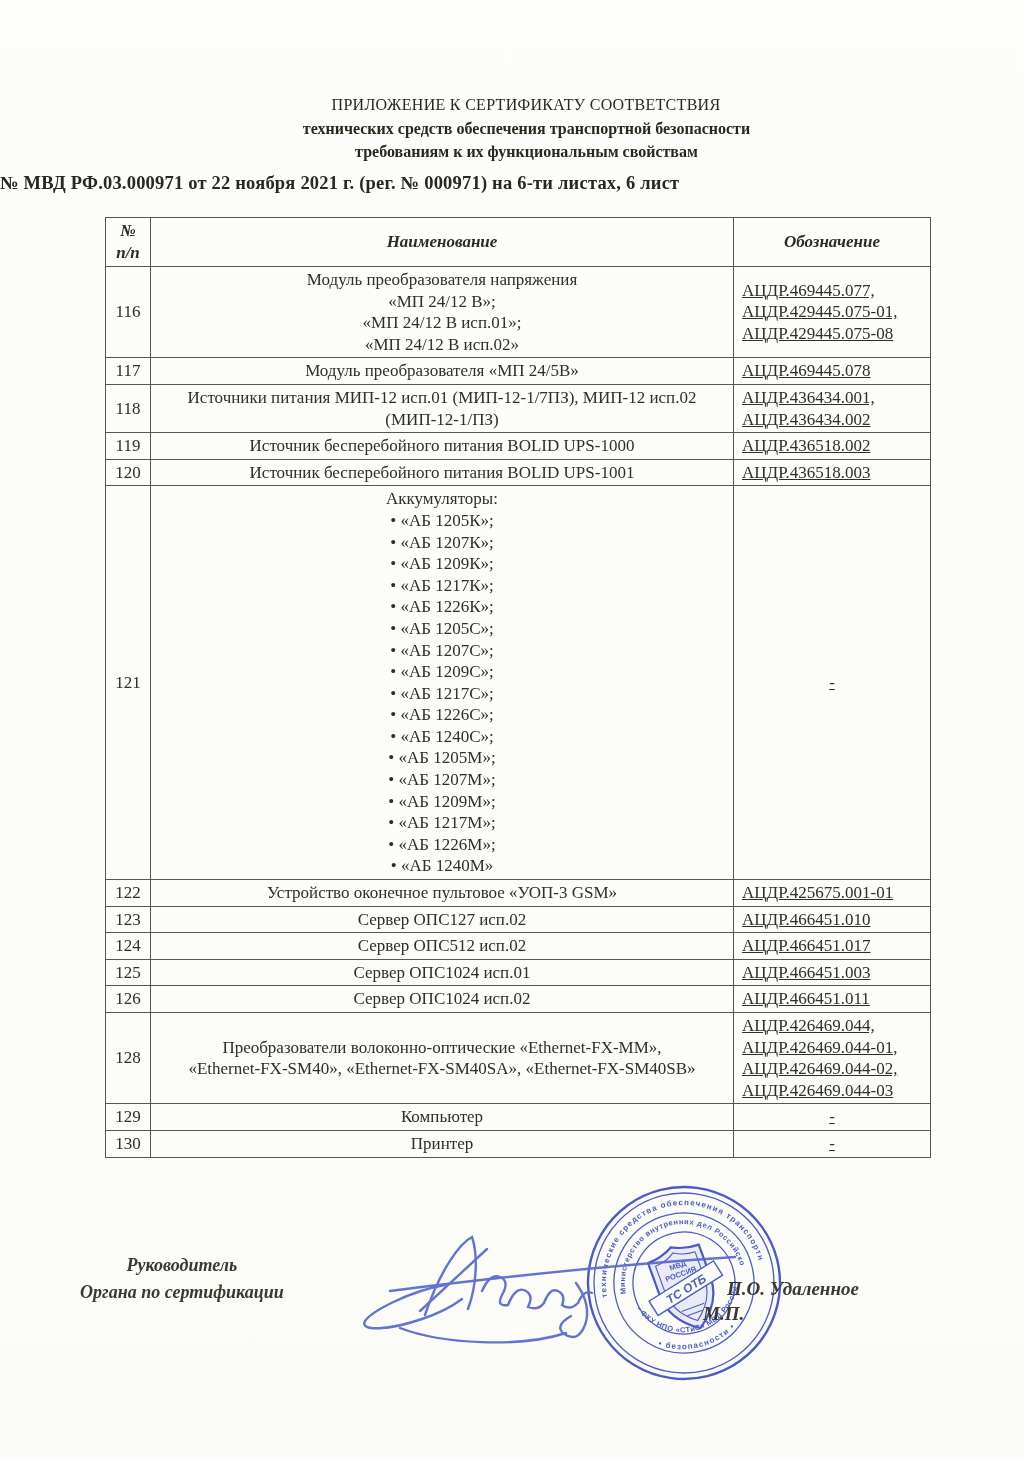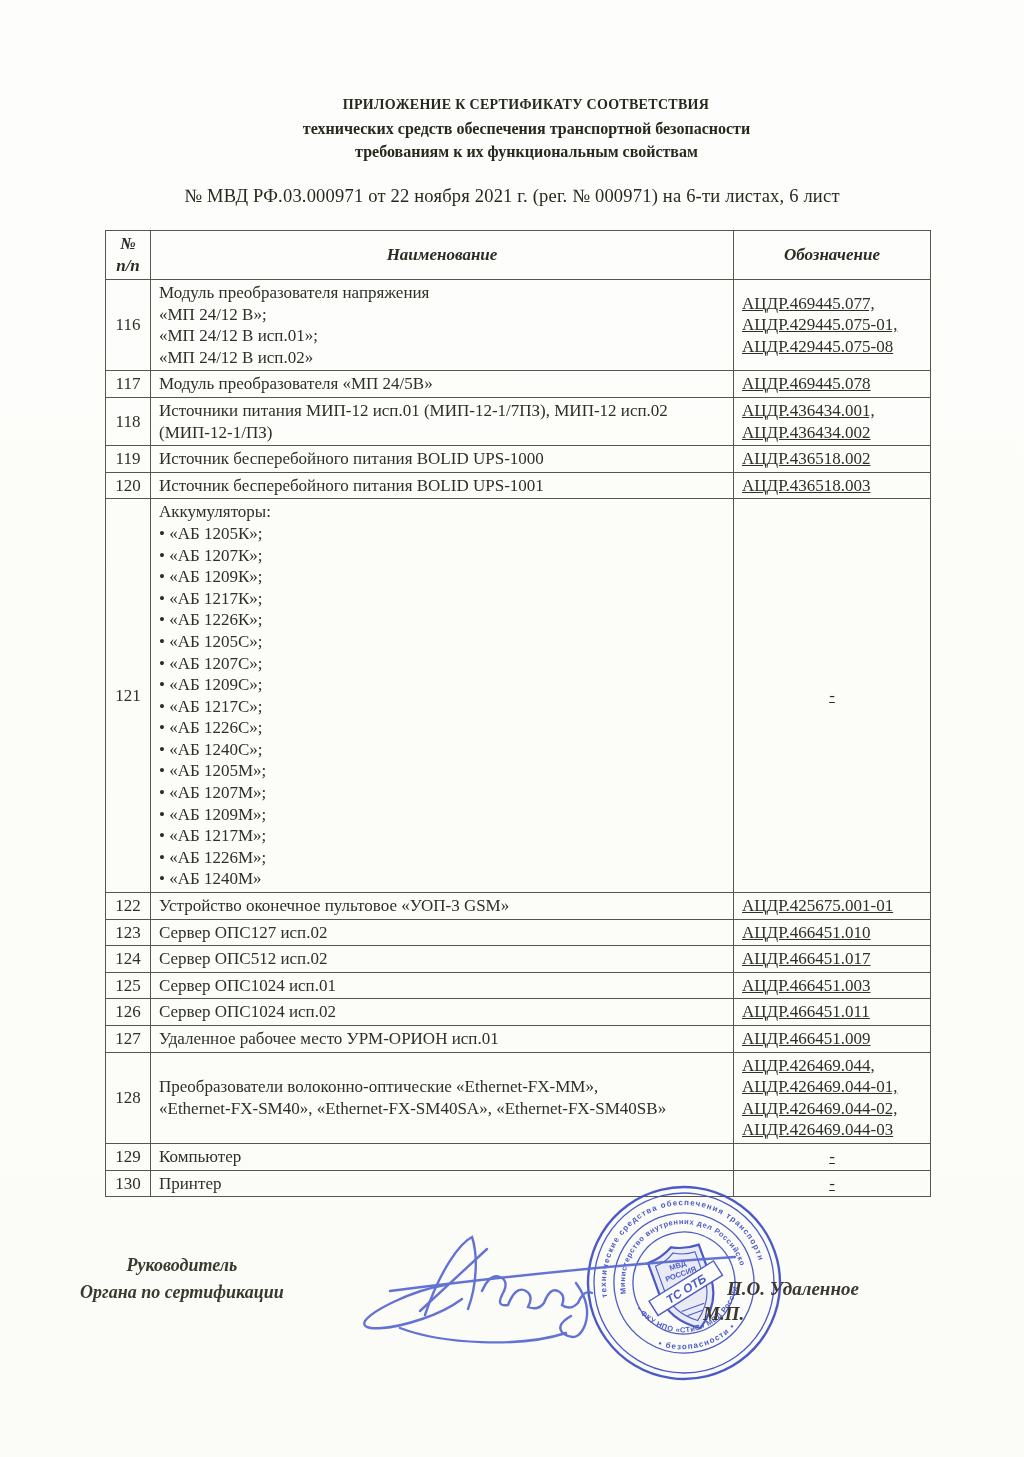--- a/index.html
+++ b/index.html
@@ -7,23 +7,23 @@
     width:1024px;height:1457px;
     background:#fdfdfb;
     font-family:"Liberation Serif","DejaVu Serif",serif;
     color:#2f2e29;
     position:relative;
     overflow:hidden;
   }
   .page{position:relative;width:1024px;height:1457px;background:linear-gradient(180deg,#fdfdfb 0%,#fcfcf9 60%,#fbfbf8 100%);}
   
   .doc-header{padding-top:93px;text-align:center;}
-  .title1{font-size:14px;font-weight:bold;line-height:24px;letter-spacing:.3px;color:#29281f;padding-left:28px;}
+  .title1{font-size:16px;font-weight:normal;line-height:24px;letter-spacing:.3px;color:#29281f;padding-left:28px;}
   .title2,.title3{font-size:16px;font-weight:bold;line-height:23px;color:#29281f;padding-left:29px;}
-  .doc-number{margin-top:23px;text-align:center;font-size:18.5px;font-weight:normal;color:#29281f;letter-spacing:.2px;}
+  .doc-number{margin-top:10px;text-align:left;font-size:18.5px;font-weight:bold;color:#29281f;letter-spacing:.2px;}
   
   table.cert{
     border-collapse:collapse;
     margin:23px 0 0 105px;
     width:825px;
     table-layout:fixed;
     font-size:17px;
     line-height:21.6px;
   }
   table.cert th,table.cert td{
@@ -32,21 +32,21 @@
     padding:2px 8px;
   }
   table.cert thead th{
     font-weight:bold;font-style:italic;text-align:center;
     height:46px;padding:1px 4px;color:#2c2b24;
   }
   col.c-num{width:45px;}
   col.c-name{width:583px;}
   col.c-des{width:197px;}
   td.col-num{text-align:center;padding:2px 2px;}
-  td.col-name{text-align:left;}
+  td.col-name{text-align:center;}
   td.col-des{text-align:left;text-decoration:underline;}
   td.col-des.center{text-align:center;}
   td div{white-space:nowrap;}
   
   .role{position:absolute;left:80px;top:1252px;font-size:18px;font-weight:bold;font-style:italic;line-height:27px;color:#3a392f;text-align:center;}
   .signer-name{position:absolute;left:727px;top:1278px;font-size:19px;font-weight:bold;font-style:italic;color:#3a3830;z-index:5;}
   .seal-abbr{position:absolute;left:703px;top:1303px;font-size:19px;font-weight:bold;font-style:italic;color:#3a3830;z-index:5;}
   .signature-wrap{position:absolute;left:350px;top:1215px;z-index:3;}
   .stamp-wrap{position:absolute;left:584px;top:1183px;z-index:2;filter:blur(0.4px);opacity:.92;}
   .stamp-wrap svg{overflow:visible;}
@@ -193,29 +193,20 @@
             <div>АЦДР.466451.003</div>
           </td>
         </tr>
         <tr>
           <td class="col-num">126</td>
           <td class="col-name">
             <div>Сервер ОПС1024 исп.02</div>
           </td>
           <td class="col-des">
             <div>АЦДР.466451.011</div>
-          </td>
-        </tr>
-        <tr>
-          <td class="col-num">127</td>
-          <td class="col-name">
-            <div>Удаленное рабочее место УРМ-ОРИОН исп.01</div>
-          </td>
-          <td class="col-des">
-            <div>АЦДР.466451.009</div>
           </td>
         </tr>
         <tr>
           <td class="col-num">128</td>
           <td class="col-name">
             <div>Преобразователи волоконно-оптические «Ethernet-FX-MM»,</div>
             <div>«Ethernet-FX-SM40», «Ethernet-FX-SM40SA», «Ethernet-FX-SM40SB»</div>
           </td>
           <td class="col-des">
             <div>АЦДР.426469.044,</div>

